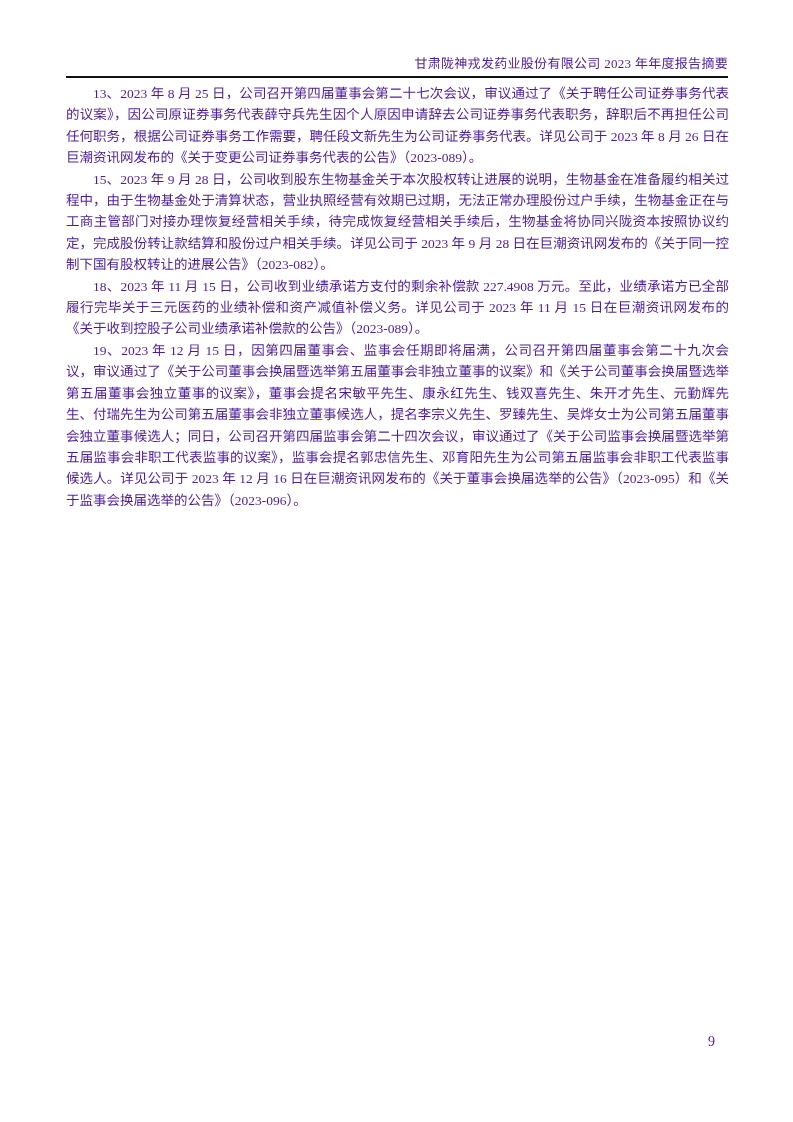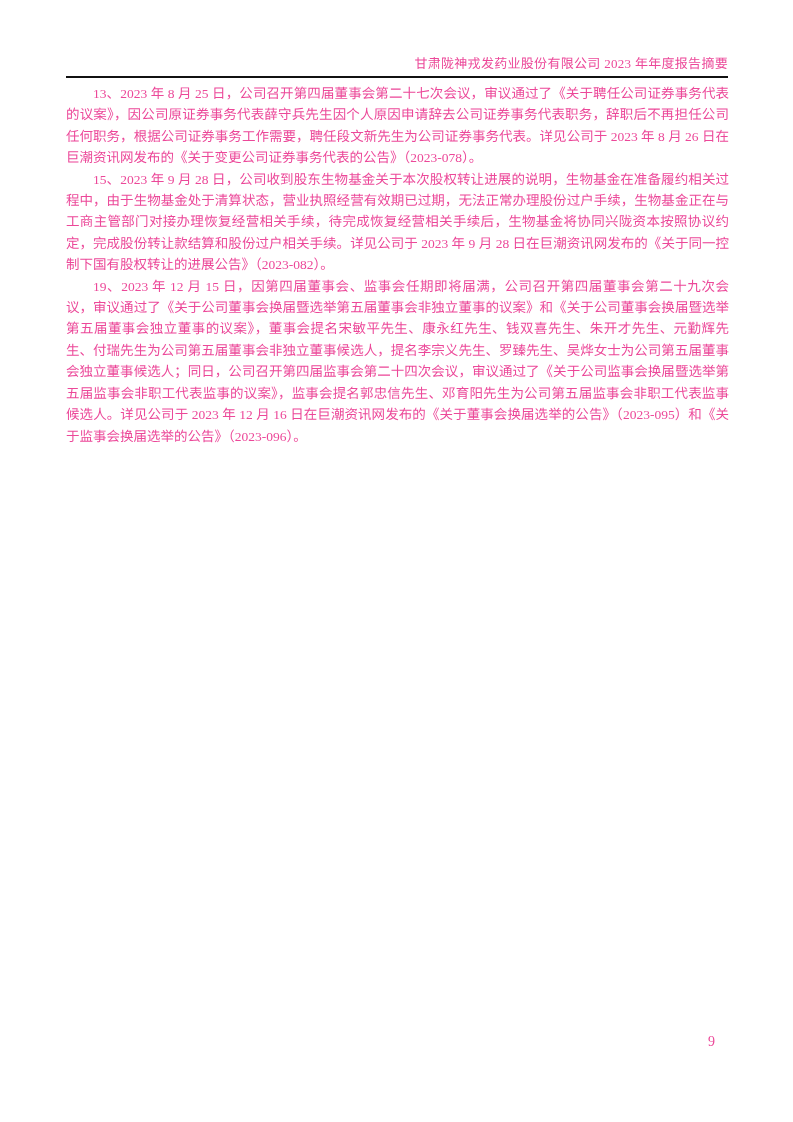--- a/index.html
+++ b/index.html
@@ -6,21 +6,21 @@
     margin: 0;
     padding: 0;
     background: #ffffff;
   }
   .page {
     position: relative;
     width: 793px;
     height: 1122px;
     background: #ffffff;
     font-family: "Liberation Serif", "DejaVu Serif", serif;
-    color: #ec4899;
+    color: #4c1d95;
     overflow: hidden;
   }
   .header {
     margin: 0 65px 0 66px;
     padding-top: 56px;
   }
   .header-title {
     display: block;
     text-align: right;
     font-size: 13px;
@@ -60,20 +60,21 @@
 
 <div class="page">
 
   <div class="header">
     <span class="header-title">甘肃陇神戎发药业股份有限公司 2023 年年度报告摘要</span>
   </div>
 
   <hr class="header-rule">
 
   <div class="content">
-    <p>13、2023 年 8 月 25 日，公司召开第四届董事会第二十七次会议，审议通过了《关于聘任公司证券事务代表的议案》，因公司原证券事务代表薛守兵先生因个人原因申请辞去公司证券事务代表职务，辞职后不再担任公司任何职务，根据公司证券事务工作需要，聘任段文新先生为公司证券事务代表。详见公司于 2023 年 8 月 26 日在巨潮资讯网发布的《关于变更公司证券事务代表的公告》（2023-078）。</p>
+    <p>13、2023 年 8 月 25 日，公司召开第四届董事会第二十七次会议，审议通过了《关于聘任公司证券事务代表的议案》，因公司原证券事务代表薛守兵先生因个人原因申请辞去公司证券事务代表职务，辞职后不再担任公司任何职务，根据公司证券事务工作需要，聘任段文新先生为公司证券事务代表。详见公司于 2023 年 8 月 26 日在巨潮资讯网发布的《关于变更公司证券事务代表的公告》（2023-089）。</p>
     <p>15、2023 年 9 月 28 日，公司收到股东生物基金关于本次股权转让进展的说明，生物基金在准备履约相关过程中，由于生物基金处于清算状态，营业执照经营有效期已过期，无法正常办理股份过户手续，生物基金正在与工商主管部门对接办理恢复经营相关手续，待完成恢复经营相关手续后，生物基金将协同兴陇资本按照协议约定，完成股份转让款结算和股份过户相关手续。详见公司于 2023 年 9 月 28 日在巨潮资讯网发布的《关于同一控制下国有股权转让的进展公告》（2023-082）。</p>
+    <p>18、2023 年 11 月 15 日，公司收到业绩承诺方支付的剩余补偿款 227.4908 万元。至此，业绩承诺方已全部履行完毕关于三元医药的业绩补偿和资产减值补偿义务。详见公司于 2023 年 11 月 15 日在巨潮资讯网发布的《关于收到控股子公司业绩承诺补偿款的公告》（2023-089）。</p>
     <p>19、2023 年 12 月 15 日，因第四届董事会、监事会任期即将届满，公司召开第四届董事会第二十九次会议，审议通过了《关于公司董事会换届暨选举第五届董事会非独立董事的议案》和《关于公司董事会换届暨选举第五届董事会独立董事的议案》，董事会提名宋敏平先生、康永红先生、钱双喜先生、朱开才先生、元勤辉先生、付瑞先生为公司第五届董事会非独立董事候选人，提名李宗义先生、罗臻先生、吴烨女士为公司第五届董事会独立董事候选人；同日，公司召开第四届监事会第二十四次会议，审议通过了《关于公司监事会换届暨选举第五届监事会非职工代表监事的议案》，监事会提名郭忠信先生、邓育阳先生为公司第五届监事会非职工代表监事候选人。详见公司于 2023 年 12 月 16 日在巨潮资讯网发布的《关于董事会换届选举的公告》（2023-095）和《关于监事会换届选举的公告》（2023-096）。</p>
   </div>
 
   <div class="page-number">9</div>
 
 </div>
 
 </body></html>

